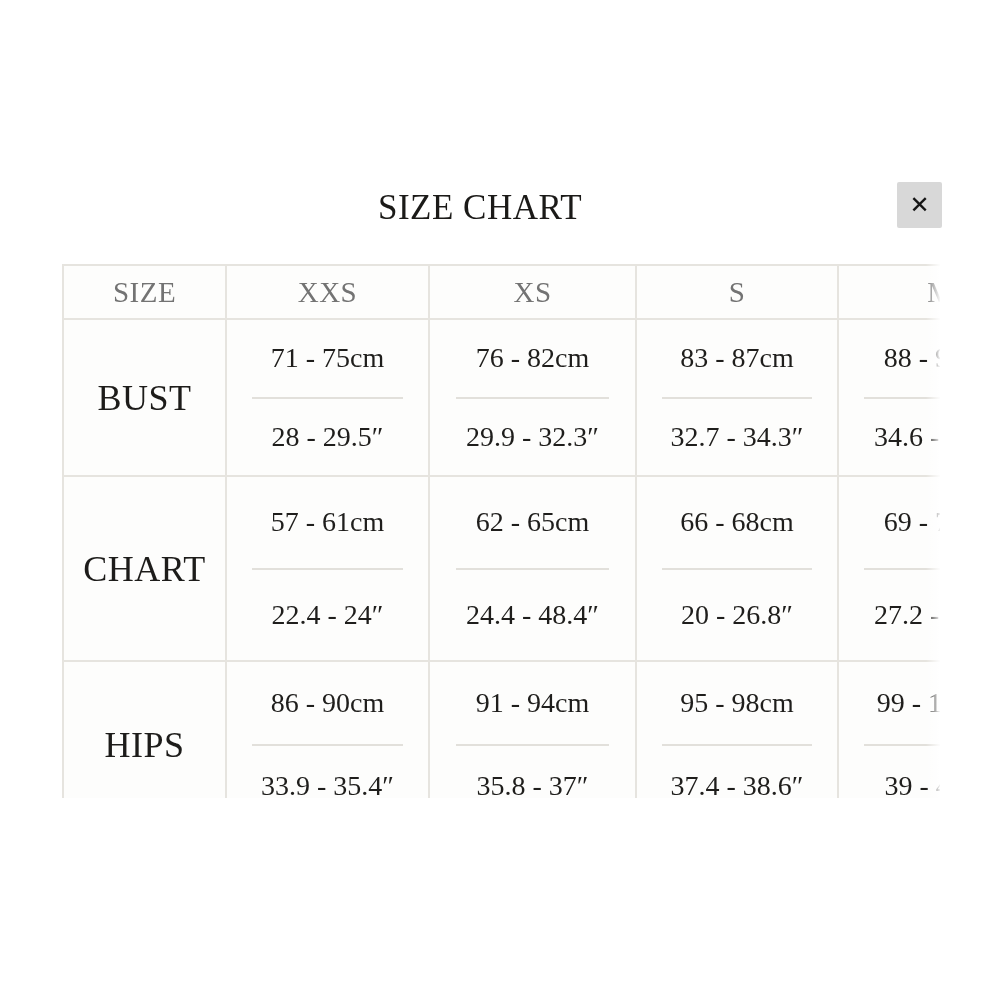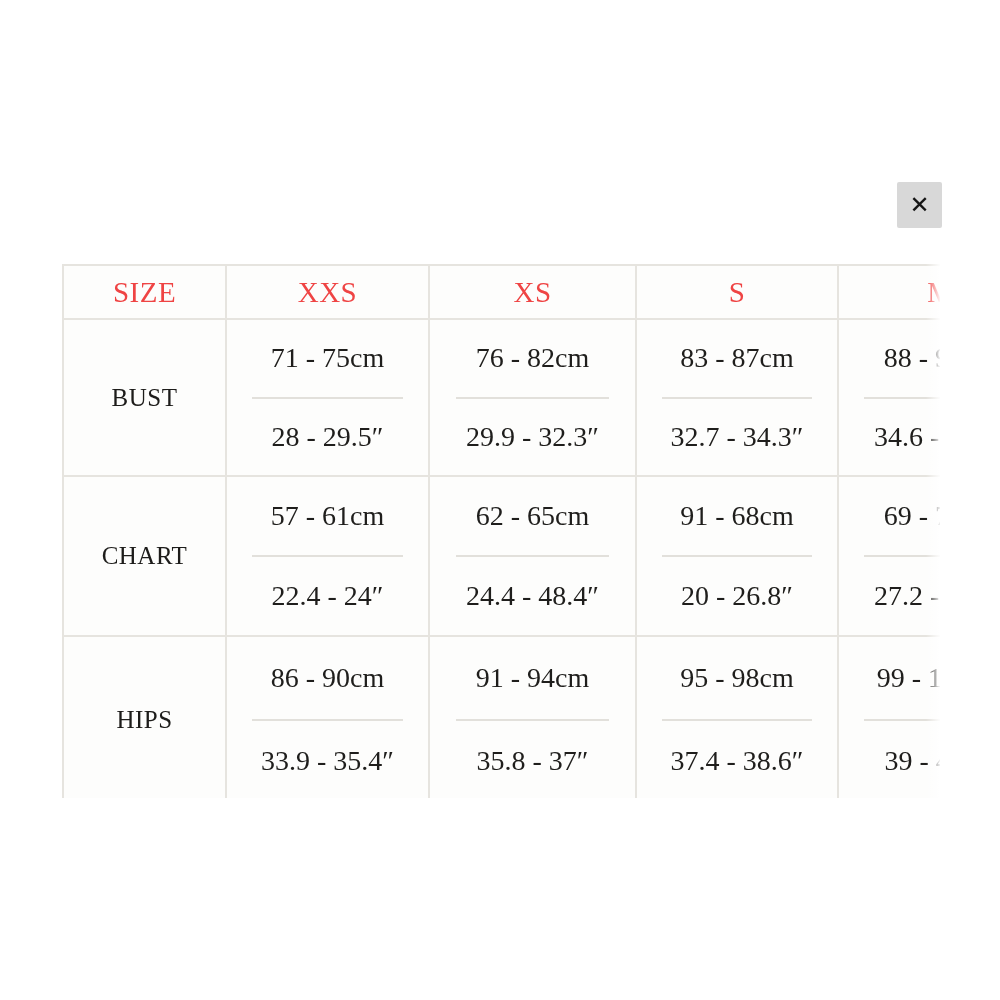--- a/index.html
+++ b/index.html
@@ -64,36 +64,36 @@
     border: 2px solid #e6e4df;
     padding: 0;
     font-weight: normal;
     text-align: center;
     vertical-align: middle;
   }
   tr.head th {
     height: 54px;
     font-size: 29px;
     letter-spacing: 0.5px;
-    color: #ef4444;
+    color: #737373;
   }
   th.rowlabel {
-    font-size: 25px;
+    font-size: 36px;
     letter-spacing: 0.5px;
     color: #1d1c1a;
     border-radius: 13px;
   }
   .cellwrap {
     display: flex;
     flex-direction: column;
     align-items: center;
     width: 100%;
   }
   tr.r-bust  .cellwrap { height: 155px; justify-content: space-between; }
-  tr.r-waist .cellwrap { height: 158px; }
+  tr.r-waist .cellwrap { height: 183px; }
   tr.r-hips  .cellwrap { height: 165px; }
   .val {
     flex: 1;
     display: flex;
     align-items: center;
     justify-content: center;
     width: 100%;
     font-size: 28px;
     color: #1f1e1c;
     white-space: nowrap;
@@ -111,20 +111,21 @@
     height: 100%;
     background: linear-gradient(to right, rgba(255,255,255,0), rgba(255,255,255,0.95));
     pointer-events: none;
   }
 </style>
 </head>
 <body>
 
 <div class="stage">
 
+  <div class="modal-title">SIZE CHART</div>
 
   <button class="close-btn">
     <span>✕</span>
   </button>
 
   <div class="table-clip">
     <table class="size-table">
       <colgroup>
         <col style="width:163px">
         <col style="width:203px">
@@ -184,21 +185,21 @@
         </td>
         <td>
           <div class="cellwrap">
             <div class="val">62 - 65cm</div>
             <div class="cell-divider"></div>
             <div class="val">24.4 - 48.4″</div>
           </div>
         </td>
         <td>
           <div class="cellwrap">
-            <div class="val">91 - 68cm</div>
+            <div class="val">66 - 68cm</div>
             <div class="cell-divider"></div>
             <div class="val">20 - 26.8″</div>
           </div>
         </td>
         <td>
           <div class="cellwrap">
             <div class="val">69 - 72cm</div>
             <div class="cell-divider"></div>
             <div class="val">27.2 - 28.3″</div>
           </div>

